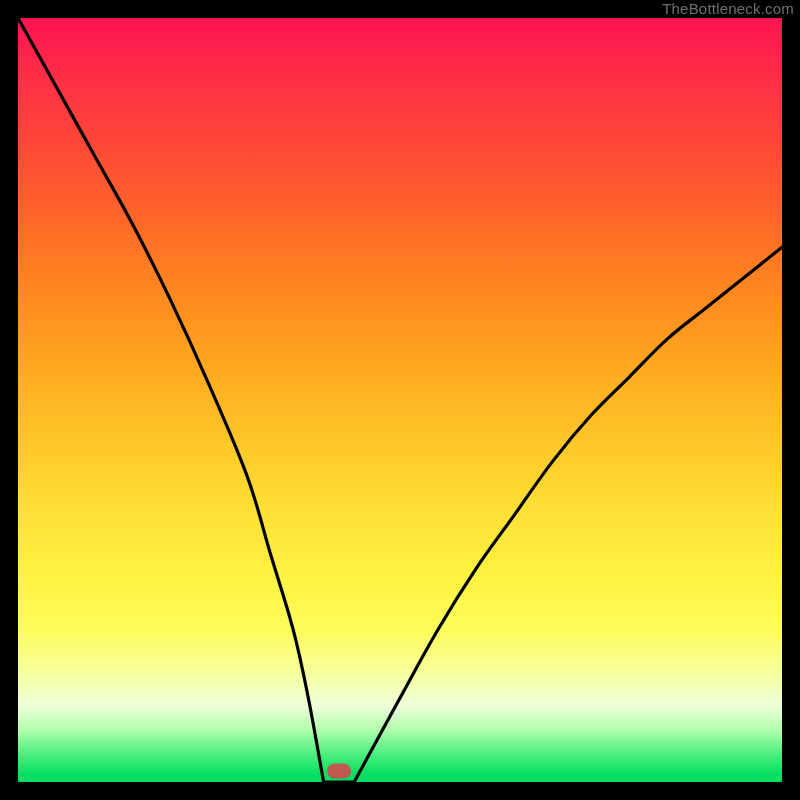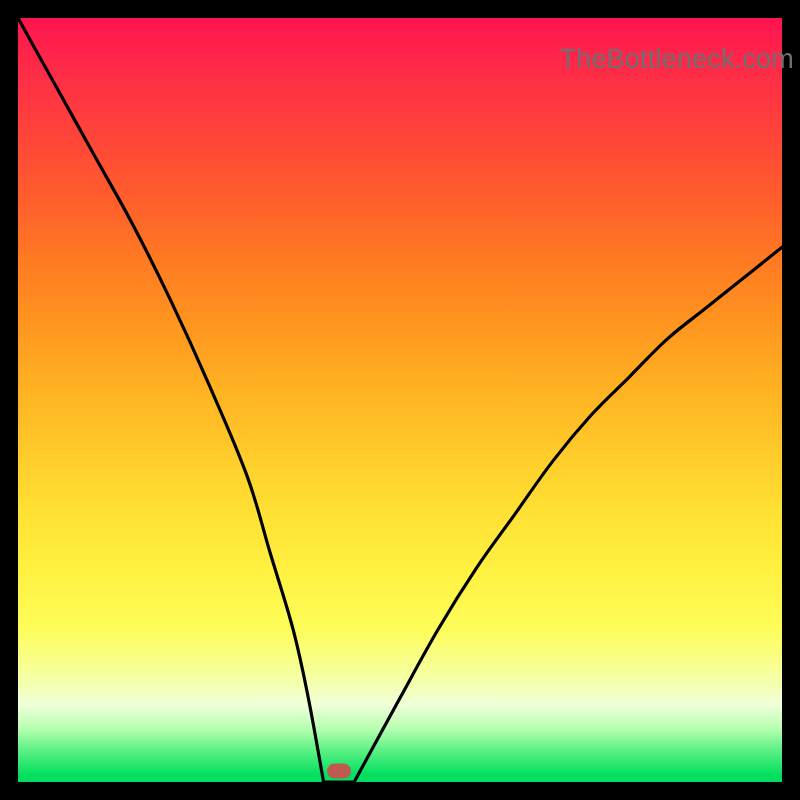--- a/index.html
+++ b/index.html
@@ -64,24 +64,23 @@
     height: 15px;
     border-radius: 999px;
     background: #c05a50;
     transform: translate(-50%, -50%);
   }
   .watermark {
     position: absolute;
     top: 0px;
     right: 6px;
     color: #6f6f6f;
-    font-size: 27px;
+    font-size: 15px;
     font-weight: 400;
     letter-spacing: 0.2px;
-    margin-top: 44px;
   }
 </style>
 </head>
 <body>
 
 <div class="canvas">
 
   <div class="frame"></div>
   <div class="plot-area"></div>
 

